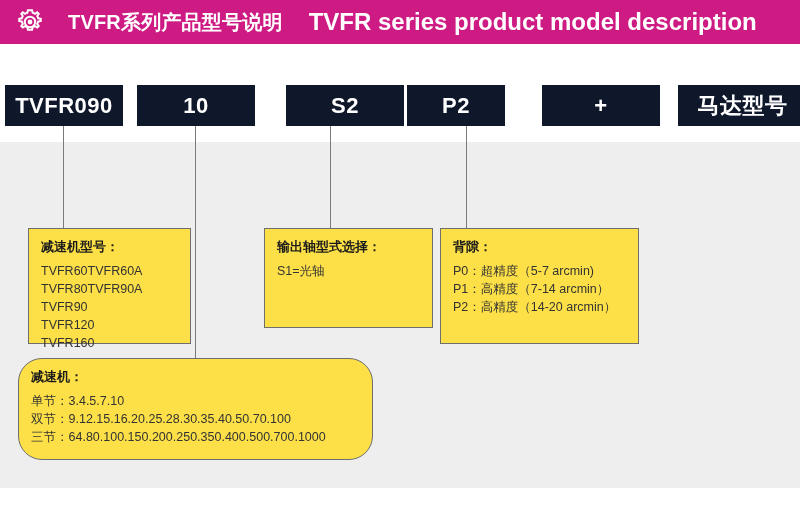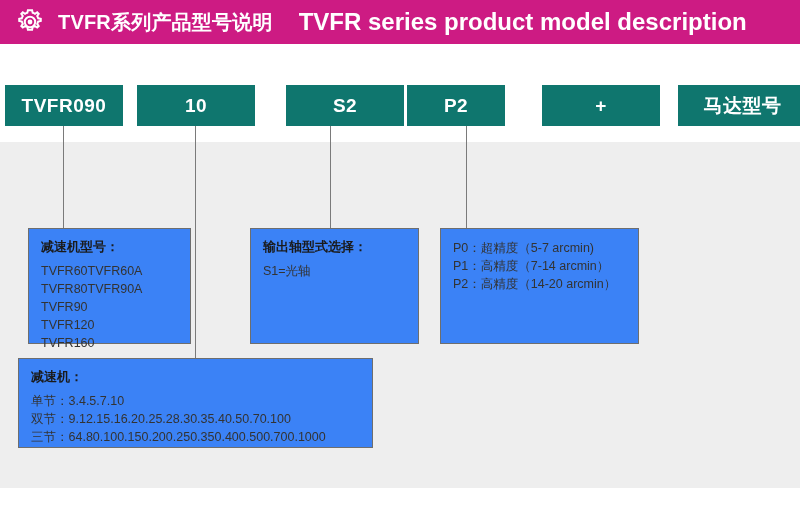--- a/index.html
+++ b/index.html
@@ -34,21 +34,21 @@
     display: flex;
     align-items: center;
     justify-content: center;
     flex: none;
   }
   .header-title-cn {
     color: #ffffff;
     font-size: 20px;
     font-weight: bold;
     letter-spacing: 0.2px;
-    margin-left: 6px;
+    margin-left: 16px;
     white-space: nowrap;
   }
   .header-title-en {
     color: #ffffff;
     font-size: 24px;
     font-weight: bold;
     margin-left: 26px;
     white-space: nowrap;
   }
 
@@ -60,23 +60,23 @@
     width: 800px;
     height: 346px;
     background: #eeeeee;
   }
 
   
   .code-box {
     position: absolute;
     top: 85px;
     height: 41px;
-    background: #0f766e;
+    background: #0f172a;
     color: #ffffff;
-    font-size: 19px;
+    font-size: 22px;
     font-weight: bold;
     display: flex;
     align-items: center;
     justify-content: center;
     letter-spacing: 0.5px;
   }
   .code-box.cb0 { left: 5px;   width: 118px; }
   .code-box.cb1 { left: 137px; width: 118px; }
   .code-box.cb2 { left: 286px; width: 118px; }
   .code-box.cb3 { left: 407px; width: 98px; }
@@ -90,29 +90,29 @@
     background: #7a7a7a;
   }
   .vl0 { left: 63px;  top: 126px; height: 102px; }
   .vl1 { left: 195px; top: 126px; height: 232px; }
   .vl2 { left: 330px; top: 126px; height: 102px; }
   .vl3 { left: 466px; top: 126px; height: 102px; }
 
   
   .info-box {
     position: absolute;
-    background: #3b82f6;
+    background: #fde047;
     border: 1px solid #6e6e6e;
     box-sizing: border-box;
     padding: 10px 0 8px 12px;
   }
   .ib0 { left: 28px;  top: 228px; width: 163px; height: 116px; }
-  .ib1 { left: 250px; top: 228px; width: 169px; height: 116px; }
+  .ib1 { left: 264px; top: 228px; width: 169px; height: 100px; }
   .ib2 { left: 440px; top: 228px; width: 199px; height: 116px; }
-  .ib3 { left: 18px;  top: 358px; width: 355px; height: 90px; }
+  .ib3 { left: 18px;  top: 358px; width: 355px; height: 102px; border-radius: 24px; }
 
   .ib-title {
     font-size: 13px;
     font-weight: bold;
     color: #1a1a1a;
     margin-bottom: 7px;
     line-height: 16px;
   }
   .ib-line {
     font-size: 12.5px;
@@ -176,20 +176,21 @@
     <span class="col2">TVFR160</span><span></span>
   </div>
 </div>
 
 <div class="info-box ib1">
   <div class="ib-title">输出轴型式选择：</div>
   <div class="ib-line">S1=光轴</div>
 </div>
 
 <div class="info-box ib2">
+  <div class="ib-title">背隙：</div>
   <div class="ib-line">P0：超精度（5-7 arcmin)</div>
   <div class="ib-line">P1：高精度（7-14 arcmin）</div>
   <div class="ib-line">P2：高精度（14-20 arcmin）</div>
 </div>
 
 <div class="info-box ib3">
   <div class="ib-title">减速机：</div>
   <div class="ib-line">单节：3.4.5.7.10</div>
   <div class="ib-line">双节：9.12.15.16.20.25.28.30.35.40.50.70.100</div>
   <div class="ib-line">三节：64.80.100.150.200.250.350.400.500.700.1000</div>

